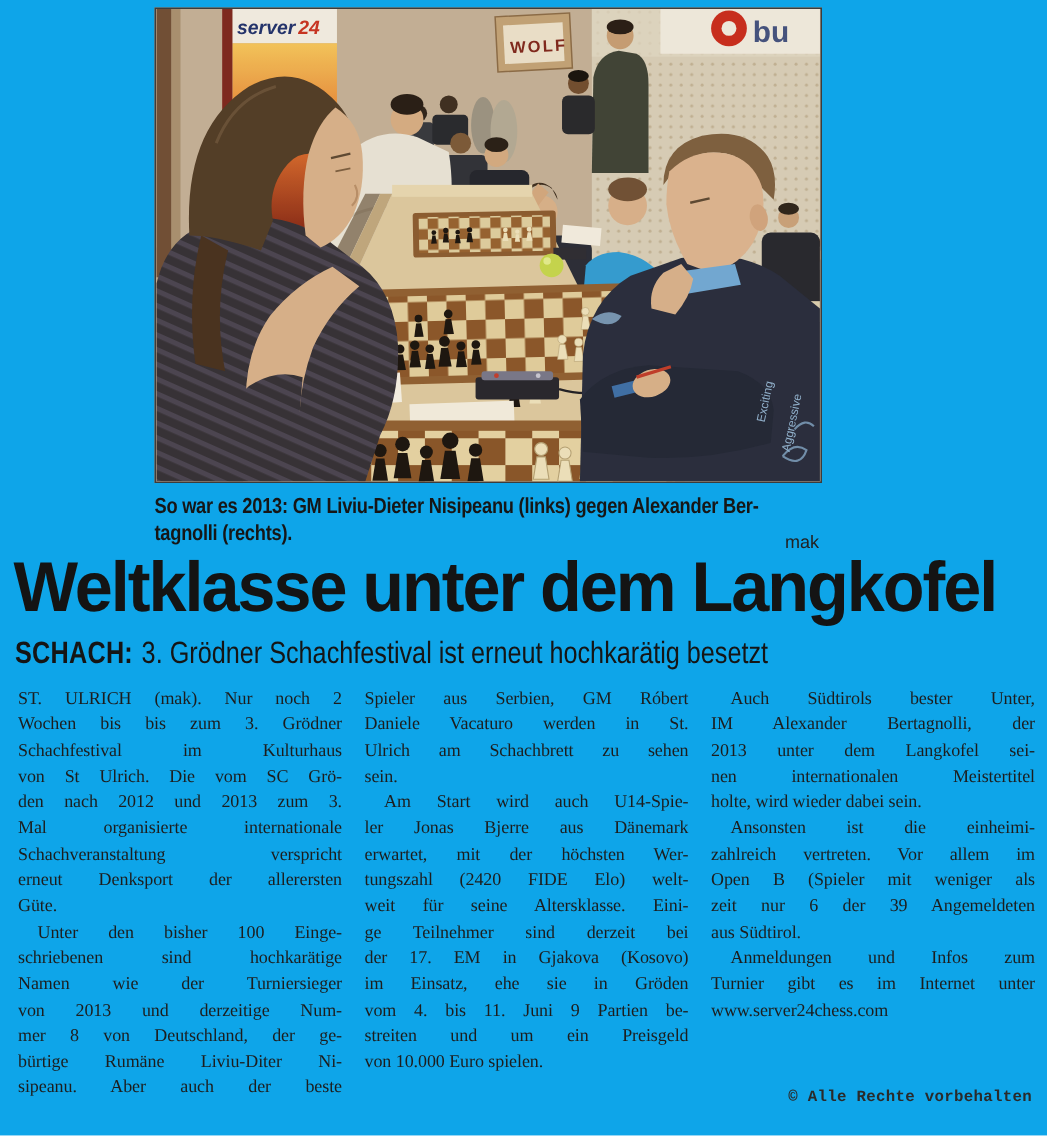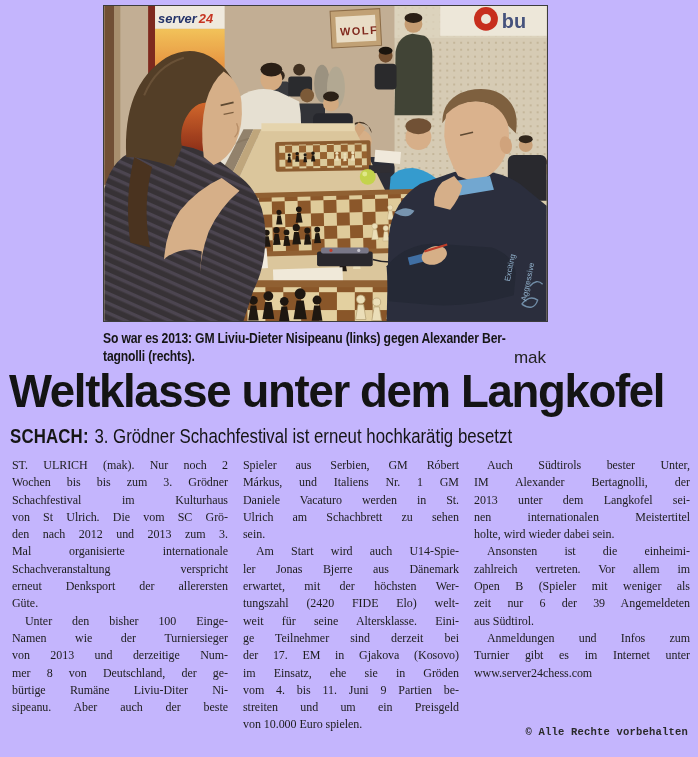--- a/index.html
+++ b/index.html
@@ -1,26 +1,26 @@
 <!DOCTYPE html>
 <html lang="de"><head>
 <meta charset="utf-8">
 <style>
   html,body{margin:0;padding:0;width:698px;height:757px;overflow:hidden;background:#ffffff;}
-  #page{position:relative;width:698px;height:757px;background:#c4b5fd;font-family:"Liberation Sans",sans-serif;color:#1a1a1a;}
+  #page{position:relative;width:698px;height:757px;background:#0ea5e9;font-family:"Liberation Sans",sans-serif;color:#1a1a1a;}
 
   
   .photo-frame{position:absolute;left:103px;top:5px;width:443px;height:315px;border:1px solid #3c3c3c;overflow:hidden;background:#c3b097;}
   .photo-frame svg{display:block;}
 
   
   .caption{position:absolute;left:103px;top:329px;width:445px;height:42px;color:#161616;}
   .cap-line{white-space:nowrap;transform:scaleX(.84);transform-origin:0 0;
             font-weight:700;font-size:14.5px;line-height:18px;letter-spacing:-.2px;}
-  .credit{position:absolute;right:2px;bottom:3px;font-size:17px;font-weight:400;color:#222;}
+  .credit{position:absolute;right:2px;bottom:3px;font-size:12px;font-weight:400;color:#222;}
 
   
   .headline{position:absolute;left:9px;top:365px;width:689px;white-space:nowrap;
             transform:scaleX(.97);transform-origin:0 0;
             font-weight:700;font-size:47px;line-height:52px;letter-spacing:-1.4px;color:#141414;}
 
   
   .kicker{position:absolute;left:10px;top:424px;white-space:nowrap;
           transform:scaleX(.82);transform-origin:0 0;
           font-size:20.5px;line-height:24px;color:#151515;}
@@ -314,29 +314,29 @@
         <div class="bline">ST. ULRICH (mak). Nur noch 2</div>
         <div class="bline">Wochen bis bis zum 3. Grödner</div>
         <div class="bline">Schachfestival im Kulturhaus</div>
         <div class="bline">von St Ulrich. Die vom SC Grö-</div>
         <div class="bline">den nach 2012 und 2013 zum 3.</div>
         <div class="bline">Mal organisierte internationale</div>
         <div class="bline">Schachveranstaltung verspricht</div>
         <div class="bline">erneut Denksport der allerersten</div>
         <div class="bline lastline">Güte.</div>
         <div class="bline indent">Unter den bisher 100 Einge-</div>
+        <div class="bline">schriebenen sind hochkarätige</div>
         <div class="bline">Namen wie der Turniersieger</div>
         <div class="bline">von 2013 und derzeitige Num-</div>
         <div class="bline">mer 8 von Deutschland, der ge-</div>
         <div class="bline">bürtige Rumäne Liviu-Diter Ni-</div>
         <div class="bline">sipeanu. Aber auch der beste</div>
       </div>
     <div class="col">
         <div class="bline">Spieler aus Serbien, GM Róbert</div>
-        <div class="bline">Márkus, und Italiens Nr. 1 GM</div>
         <div class="bline">Daniele Vacaturo werden in St.</div>
         <div class="bline">Ulrich am Schachbrett zu sehen</div>
         <div class="bline lastline">sein.</div>
         <div class="bline indent">Am Start wird auch U14-Spie-</div>
         <div class="bline">ler Jonas Bjerre aus Dänemark</div>
         <div class="bline">erwartet, mit der höchsten Wer-</div>
         <div class="bline">tungszahl (2420 FIDE Elo) welt-</div>
         <div class="bline">weit für seine Altersklasse. Eini-</div>
         <div class="bline">ge Teilnehmer sind derzeit bei</div>
         <div class="bline">der 17. EM in Gjakova (Kosovo)</div>

